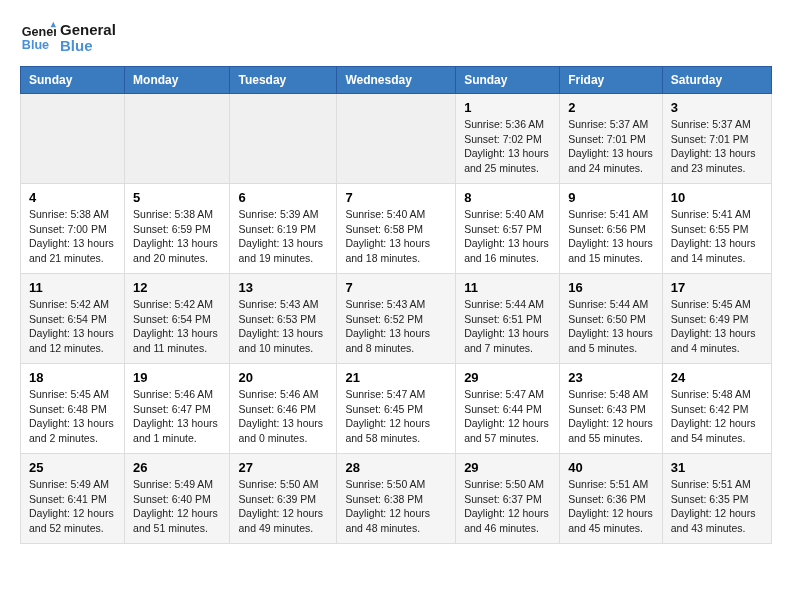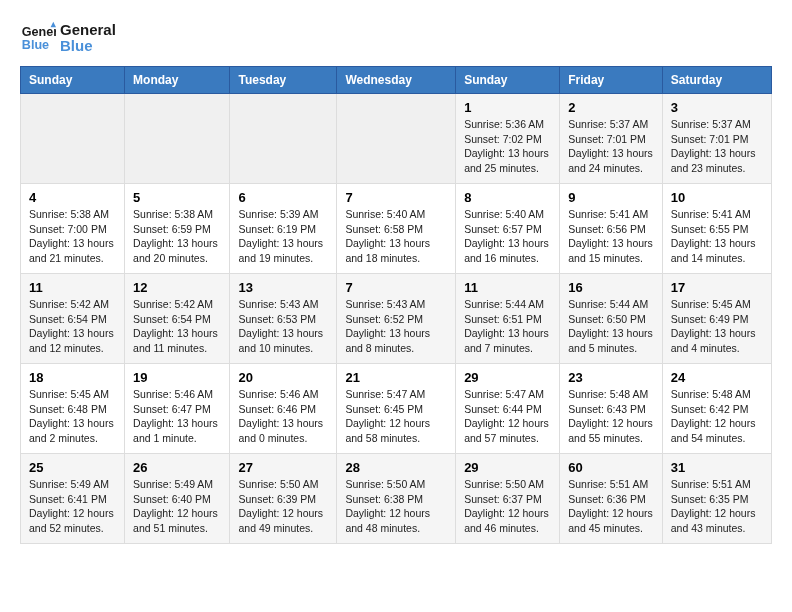--- a/index.html
+++ b/index.html
@@ -304,21 +304,21 @@
 Sunset: 6:38 PM
 Daylight: 12 hours and 48 minutes.</div>
         </td>
         <td>
           <span class="day-number">29</span>
           <div class="day-info" style="white-space: pre-line;">Sunrise: 5:50 AM
 Sunset: 6:37 PM
 Daylight: 12 hours and 46 minutes.</div>
         </td>
         <td>
-          <span class="day-number">60</span>
+          <span class="day-number">40</span>
           <div class="day-info" style="white-space: pre-line;">Sunrise: 5:51 AM
 Sunset: 6:36 PM
 Daylight: 12 hours and 45 minutes.</div>
         </td>
         <td>
           <span class="day-number">31</span>
           <div class="day-info" style="white-space: pre-line;">Sunrise: 5:51 AM
 Sunset: 6:35 PM
 Daylight: 12 hours and 43 minutes.</div>
         </td>

